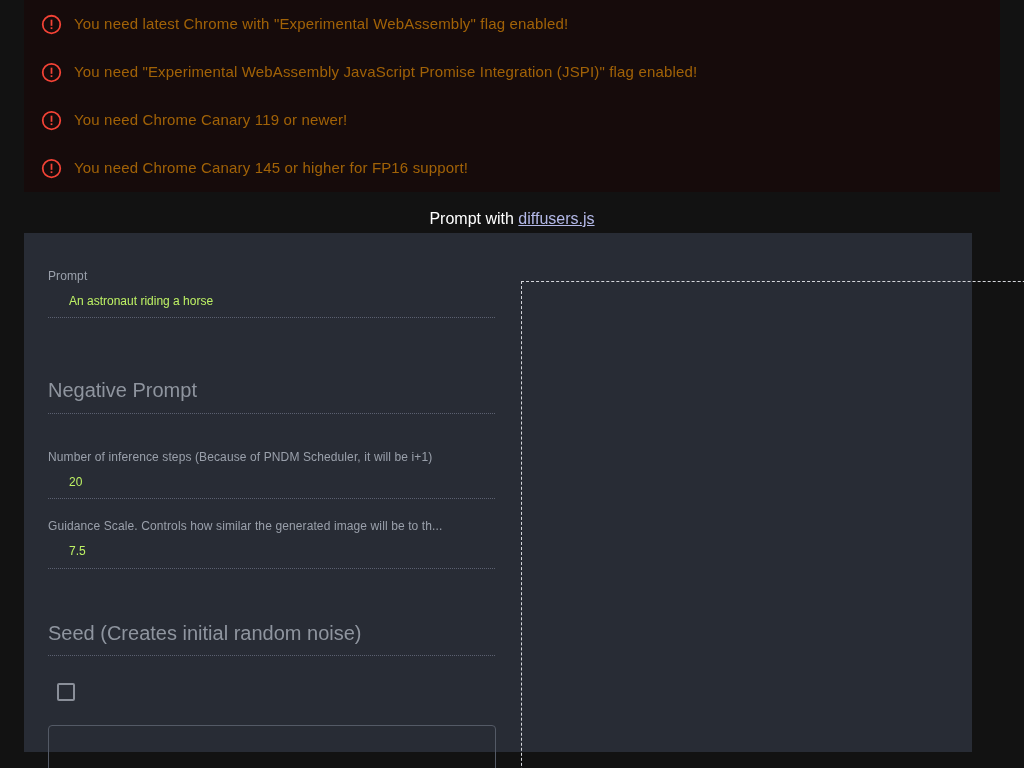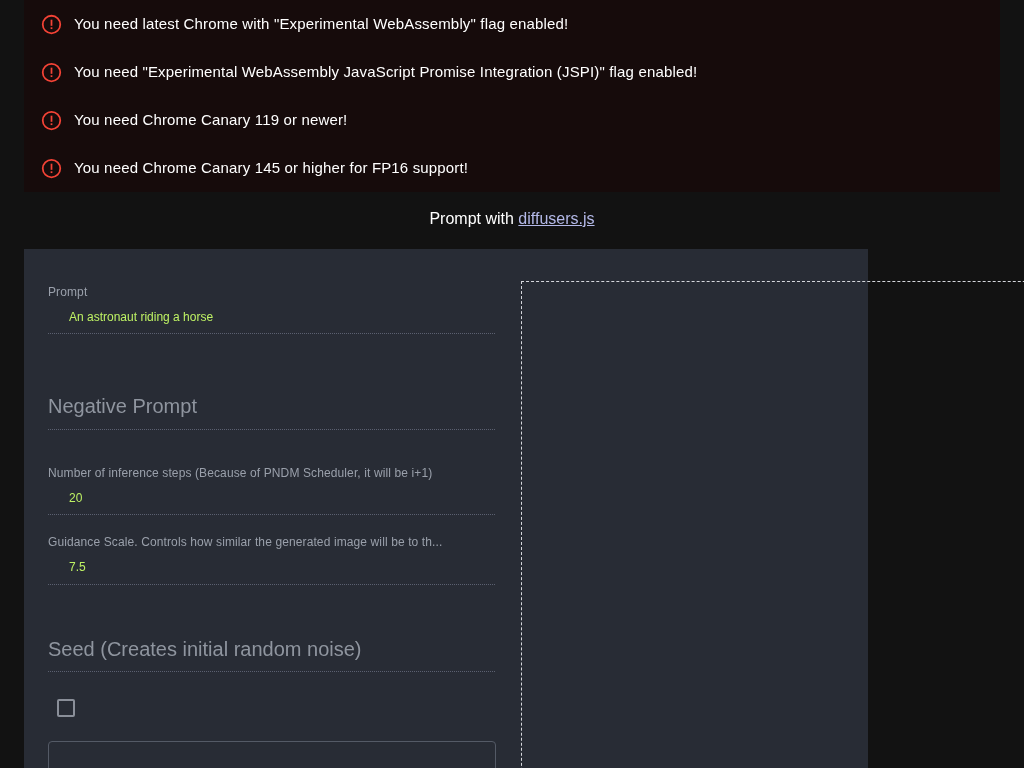--- a/index.html
+++ b/index.html
@@ -31,21 +31,21 @@
   .alert-icon {
     flex: 0 0 auto;
     width: 22px; height: 22px;
     margin-right: 12px;
     display: flex; align-items: center; justify-content: center;
   }
   .alert-icon svg { display: block; }
   .alert-msg {
     font-size: 15px;
     line-height: 1.43;
-    color: #ffffff;
+    color: #a16207;
     letter-spacing: .01071em;
     white-space: nowrap;
   }
 
   
   .builtwith {
     text-align: center;
     font-size: 16px;
     line-height: 1.5;
     padding: 15px 0 14px 0;
@@ -53,22 +53,22 @@
     background: #121212;
   }
   .builtwith a {
     color: #b4b9e8;
     text-decoration: underline;
   }
 
   
   .panel {
     position: absolute;
-    left: 24px; top: 249px;
-    width: 844px; height: 519px;
+    left: 24px; top: 233px;
+    width: 948px; height: 519px;
     background: #282c35;
     display: flex;
   }
   .col-left {
     width: 496px;
     flex: 0 0 496px;
     padding: 16px 24px 0 24px;
   }
   .col-right {
     flex: 1 1 auto;

